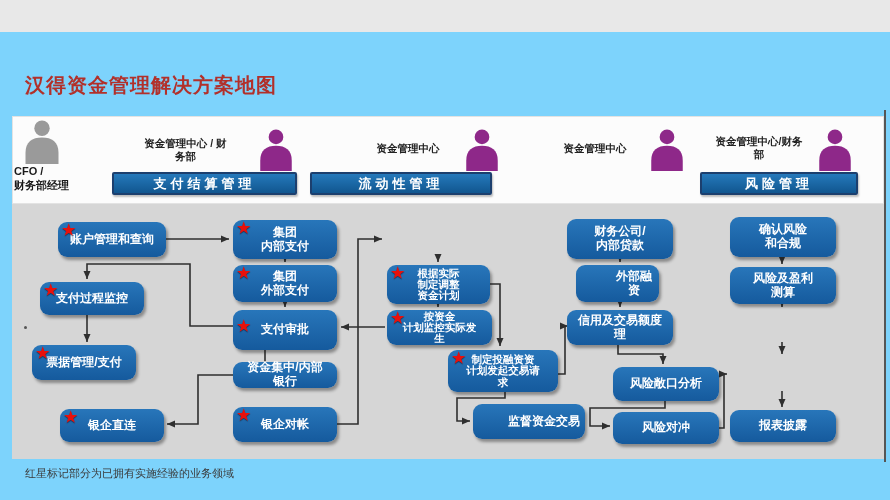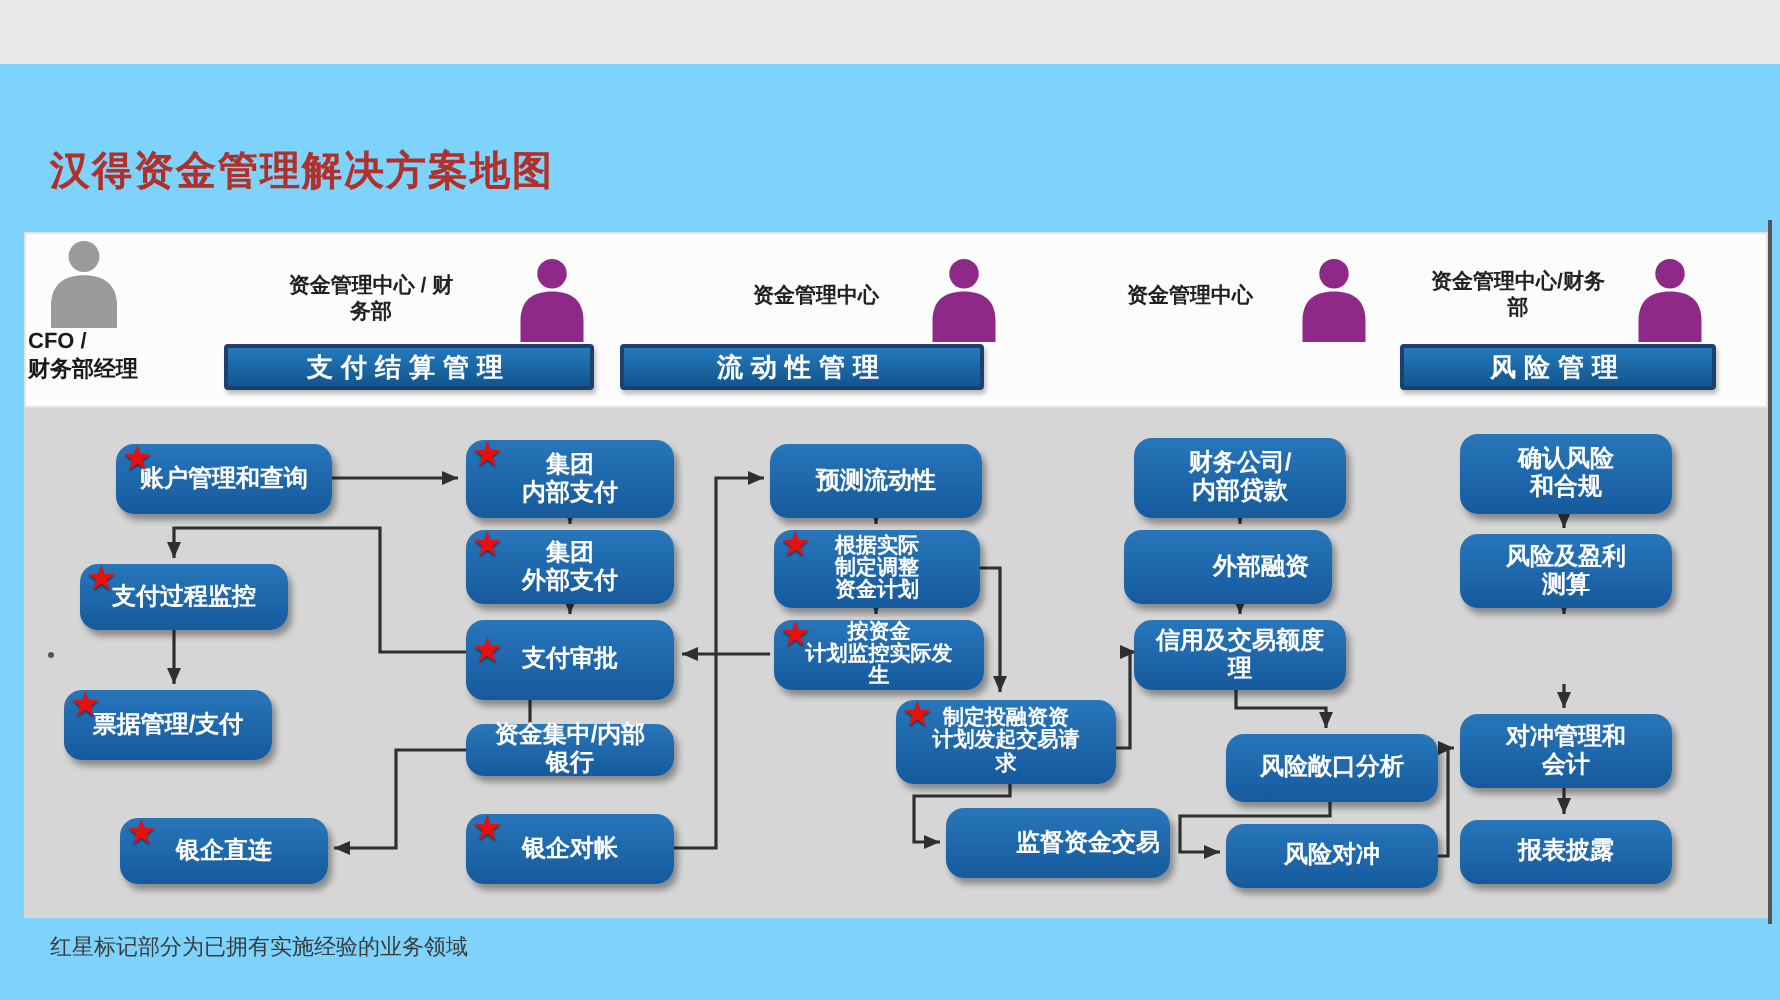--- a/index.html
+++ b/index.html
@@ -144,23 +144,20 @@
     </div>
     <div class="box" style="left:221px;top:158px;width:104px;height:26px;">
       <span class="lbl">资金集中/内部
 银行</span>
     </div>
     <div class="box" style="left:221px;top:203px;width:104px;height:35px;">
       <span class="star">★</span>
       <span class="lbl">银企对帐</span>
     </div>
 
-    <div class="box" style="left:373px;top:18px;width:106px;height:37px;">
-      <span class="lbl">预测流动性</span>
-    </div>
     <div class="box small" style="left:375px;top:61px;width:103px;height:39px;">
       <span class="star">★</span>
       <span class="lbl">根据实际
 制定调整
 资金计划</span>
     </div>
     <div class="box small" style="left:375px;top:106px;width:105px;height:35px;">
       <span class="star">★</span>
       <span class="lbl">按资金
 计划监控实际发
@@ -173,45 +170,41 @@
 求</span>
     </div>
     <div class="box" style="left:461px;top:200px;width:112px;height:35px;padding-left:33px;">
       <span class="lbl">监督资金交易</span>
     </div>
 
     <div class="box" style="left:555px;top:15px;width:106px;height:40px;">
       <span class="lbl">财务公司/
 内部贷款</span>
     </div>
-    <div class="box" style="left:550px;top:61px;width:104px;height:37px;padding-left:36px;">
+    <div class="box" style="left:564px;top:61px;width:83px;height:37px;padding-left:36px;">
       <span class="lbl">外部融资</span>
     </div>
     <div class="box" style="left:555px;top:106px;width:106px;height:35px;">
       <span class="lbl">信用及交易额度
 理</span>
     </div>
     <div class="box" style="left:601px;top:163px;width:106px;height:34px;">
       <span class="lbl">风险敞口分析</span>
     </div>
     <div class="box" style="left:601px;top:208px;width:106px;height:32px;">
       <span class="lbl">风险对冲</span>
     </div>
 
     <div class="box" style="left:718px;top:13px;width:106px;height:40px;">
       <span class="lbl">确认风险
 和合规</span>
     </div>
     <div class="box" style="left:718px;top:63px;width:106px;height:37px;">
       <span class="lbl">风险及盈利
 测算</span>
-    </div>
-    <div class="box" style="left:718px;top:153px;width:106px;height:37px;">
-      <span class="lbl">对冲管理和
-会计</span>
     </div>
     <div class="box" style="left:718px;top:206px;width:106px;height:32px;">
       <span class="lbl">报表披露</span>
     </div>
   </div>
 
   <div class="vline"></div>
   <div class="dot"></div>
   <div class="footnote">红星标记部分为已拥有实施经验的业务领域</div>
 </div>

